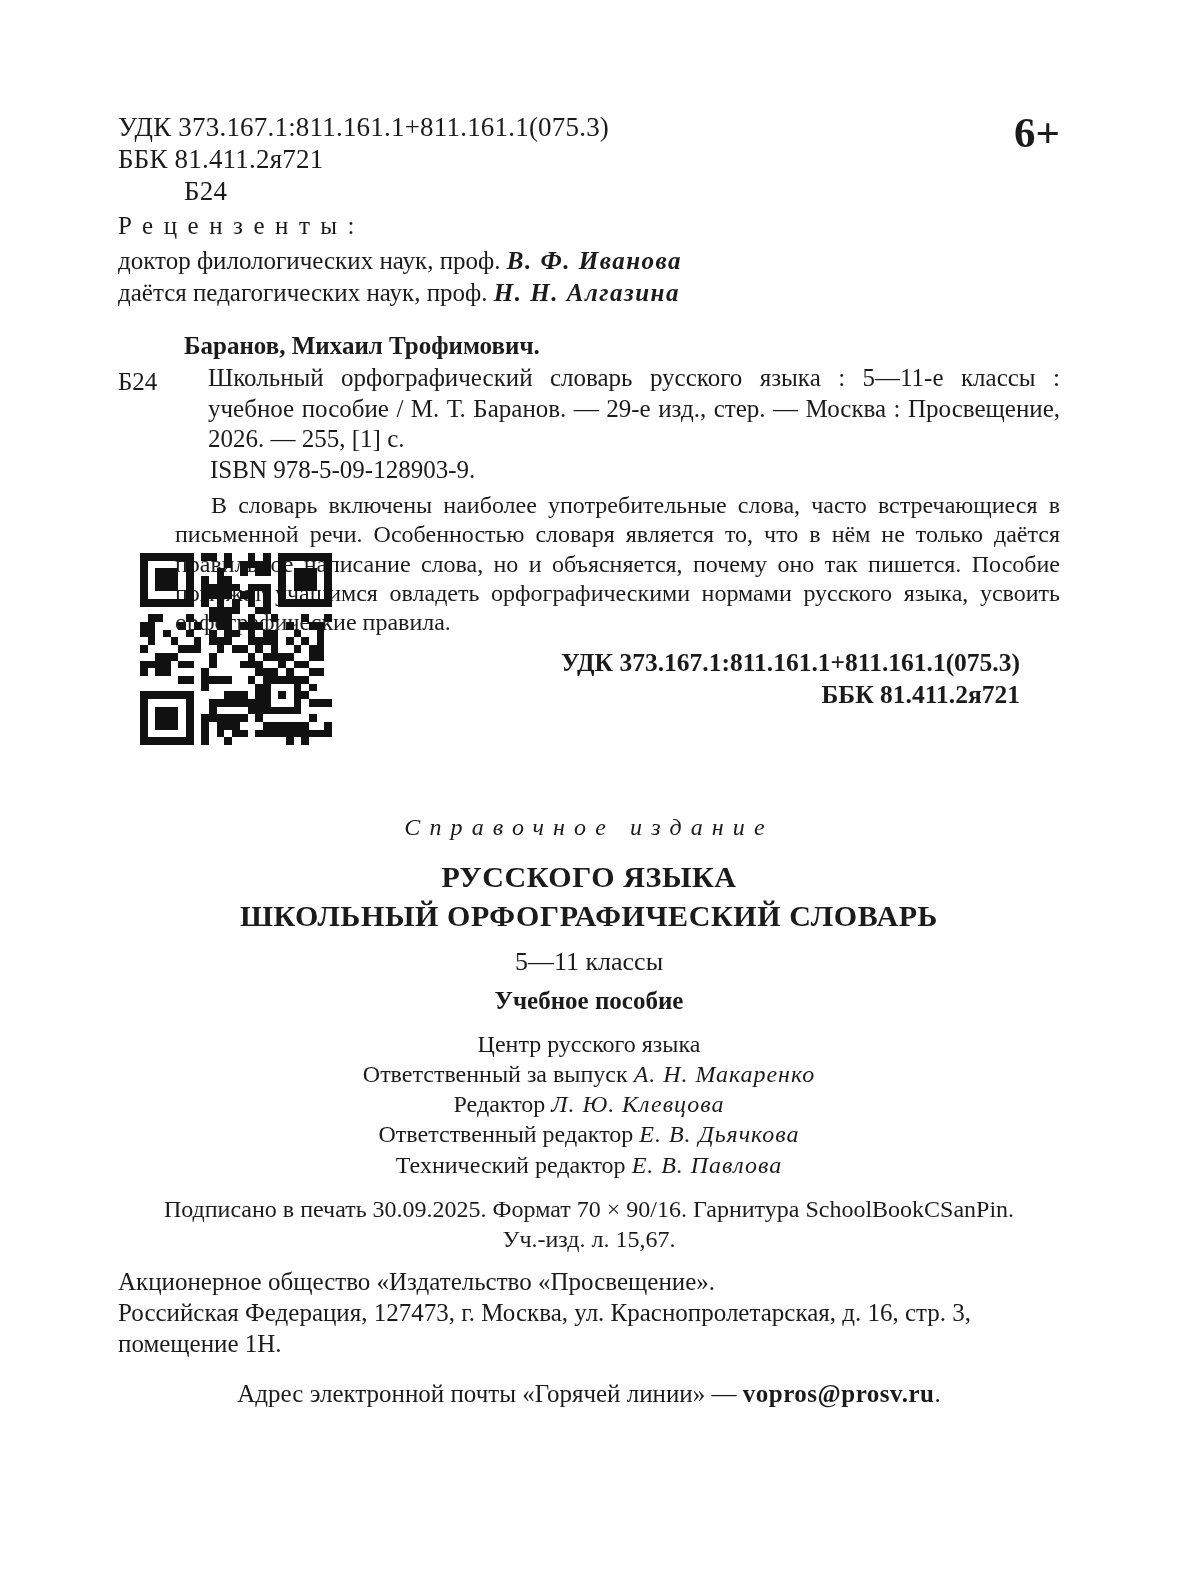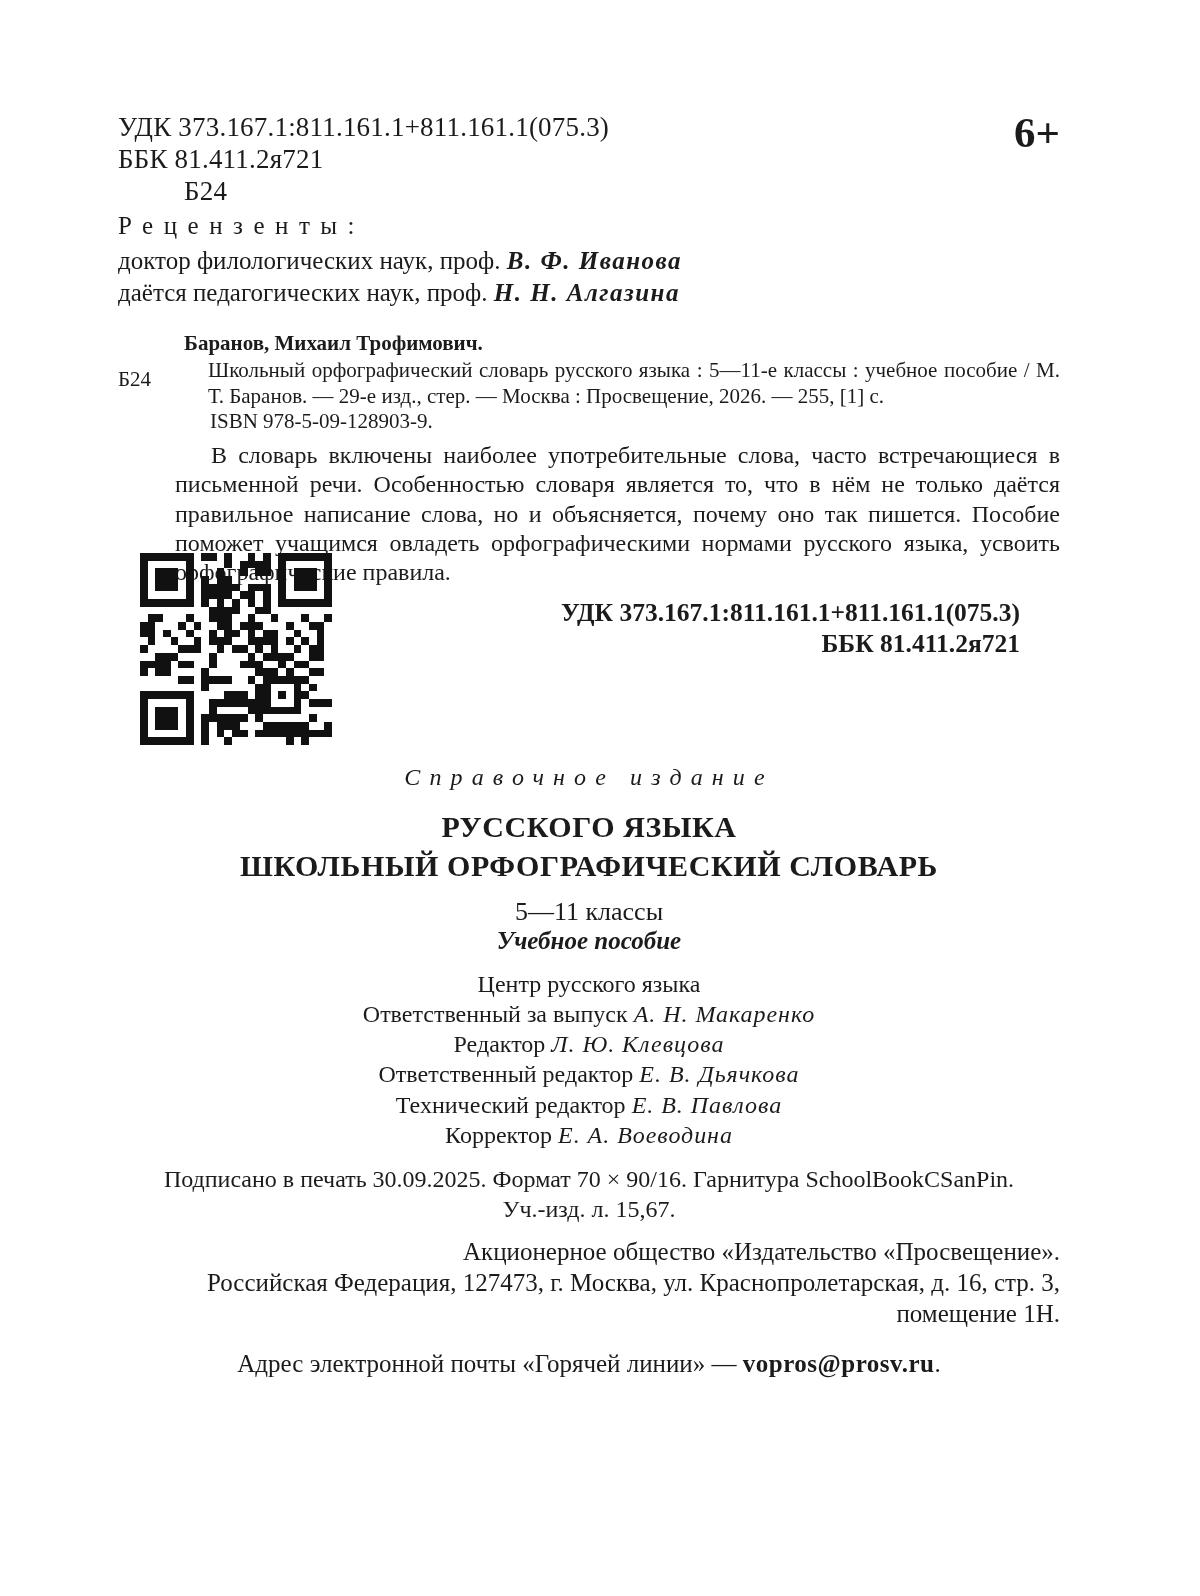--- a/index.html
+++ b/index.html
@@ -16,21 +16,21 @@
   .codes { font-size:27px; line-height:1.18; letter-spacing:0.2px; }
   .codes .b24 { padding-left:66px; }
   .age { font-size:43px; font-weight:bold; margin-top:-4px; }
 
   
   .reviewers { text-align:left; font-size:25px; line-height:1.28; margin-top:2px; }
   .reviewers .heading { letter-spacing:0.42em; margin-bottom:3px; }
   .bi { font-weight:bold; font-style:italic; letter-spacing:0.06em; }
 
   
-  .catalog { position:relative; margin-top:22px; font-size:21px; line-height:1.22; }
+  .catalog { position:relative; margin-top:22px; font-size:25px; line-height:1.22; }
   .catalog .author { font-weight:bold; padding-left:66px; margin-bottom:2px; }
   .catalog .code { position:absolute; left:0; top:36px; }
   .catalog .entry { margin-left:90px; text-align:justify; }
   .catalog .isbn { margin-left:92px; }
 
   .annotation {
     margin-top:6px; margin-left:57px; font-size:24px; line-height:1.22;
     text-align:justify; text-indent:36px;
   }
 
@@ -40,31 +40,31 @@
   .qr { position:absolute; left:140px; top:553px; width:192px; height:192px; }
   .qr svg { width:100%; height:100%; display:block; }
 
   
   .edition { text-align:center; }
   .edition .kind { margin-top:104px; font-size:24px; letter-spacing:0.38em;font-style:italic; }
   .edition .author { margin-top:12px; font-size:26px; letter-spacing:0.04em; }
   .edition .author b { letter-spacing:0.02em; }
   .edition .title { margin-top:16px; font-size:30px; font-weight:bold; line-height:1.3; letter-spacing:0.02em; }
   .edition .grades { margin-top:12px; font-size:26px; }
-  .edition .subtitle { font-size:25px; font-weight:bold;font-style:italic; }
+  .edition .subtitle { margin-top:10px; font-size:25px; font-weight:bold; }
 
   .credits { text-align:center; margin-top:14px; font-size:24px; line-height:1.26; }
   .credits i { letter-spacing:0.04em; }
 
   .press { text-align:center; margin-top:14px; font-size:24px; line-height:1.25; }
   .gap { display:inline-block; }
   .g1 { width:118px; }
   .g2 { width:92px; }
 
-  .publisher { text-align:right; margin-top:12px; font-size:25px; line-height:1.25; }
+  .publisher { text-align:left; margin-top:12px; font-size:25px; line-height:1.25; }
   .contact { text-align:center; margin-top:20px; font-size:25px; }
   .contact b { letter-spacing:0.02em; }
 </style>
 </head>
 <body>
 
 <div class="page">
 
   <div class="top-row">
     <div class="codes">
@@ -427,21 +427,20 @@
     <div class="grades">5—11 классы</div>
     <div class="subtitle">Учебное пособие</div>
   </div>
 
   <div class="credits">
     <div>Центр русского языка</div>
     <div><span>Ответственный за выпуск </span><i>А. Н. Макаренко</i></div>
     <div><span>Редактор </span><i>Л. Ю. Клевцова</i></div>
     <div><span>Ответственный редактор </span><i>Е. В. Дьячкова</i></div>
     <div><span>Технический редактор </span><i>Е. В. Павлова</i></div>
-    <div><span>Корректор </span><i>Е. А. Воеводина</i></div>
   </div>
 
   <div class="press">
     <div>Подписано в печать 30.09.2025. Формат 70 × 90/16. Гарнитура SchoolBookCSanPin.</div>
     <div>Уч.-изд. л. 15,67.</div>
   </div>
 
   <div class="publisher">
     <div>Акционерное общество «Издательство «Просвещение».</div>
     <div>Российская Федерация, 127473, г. Москва, ул. Краснопролетарская, д. 16, стр. 3,</div>

